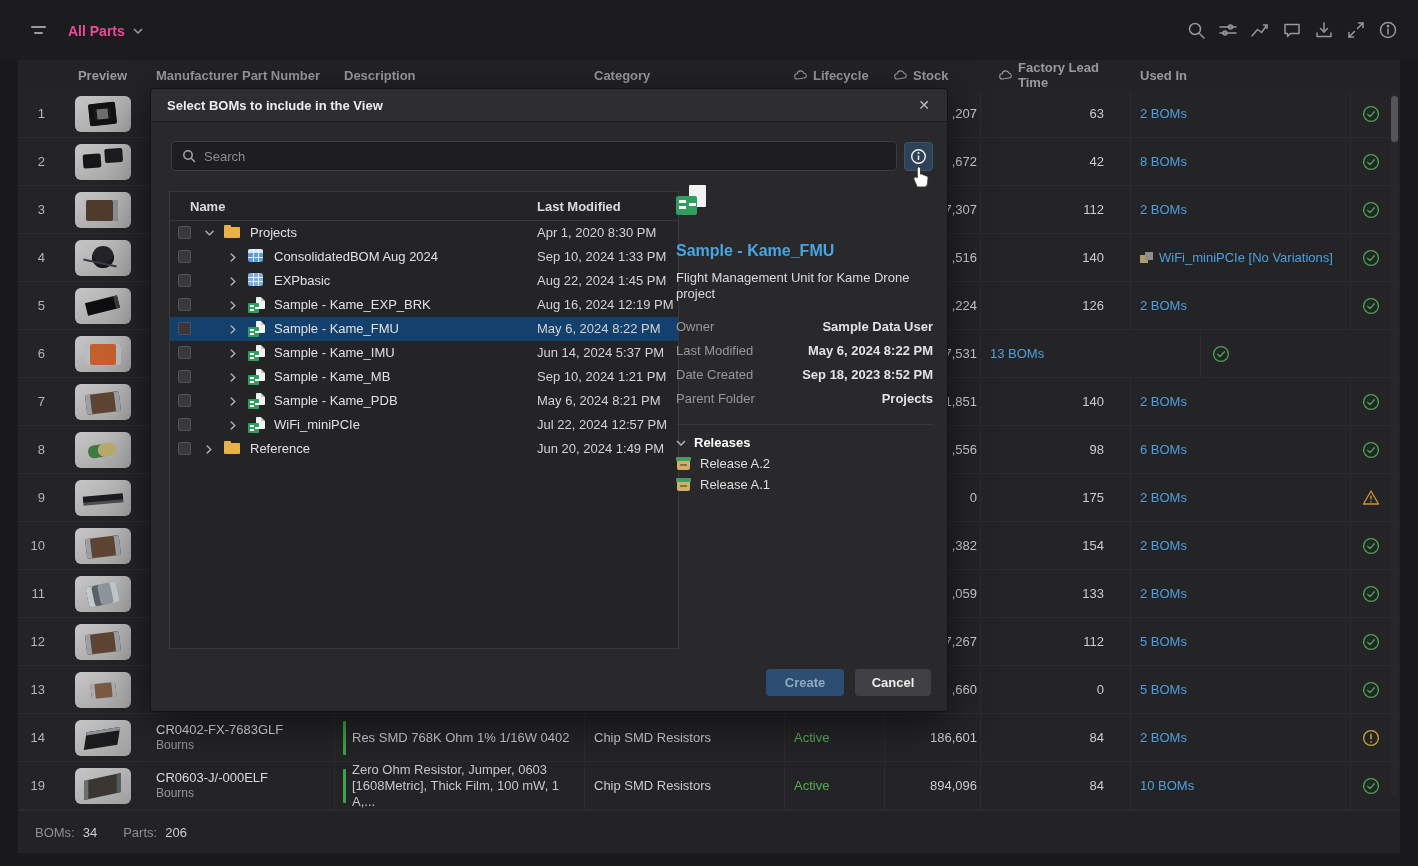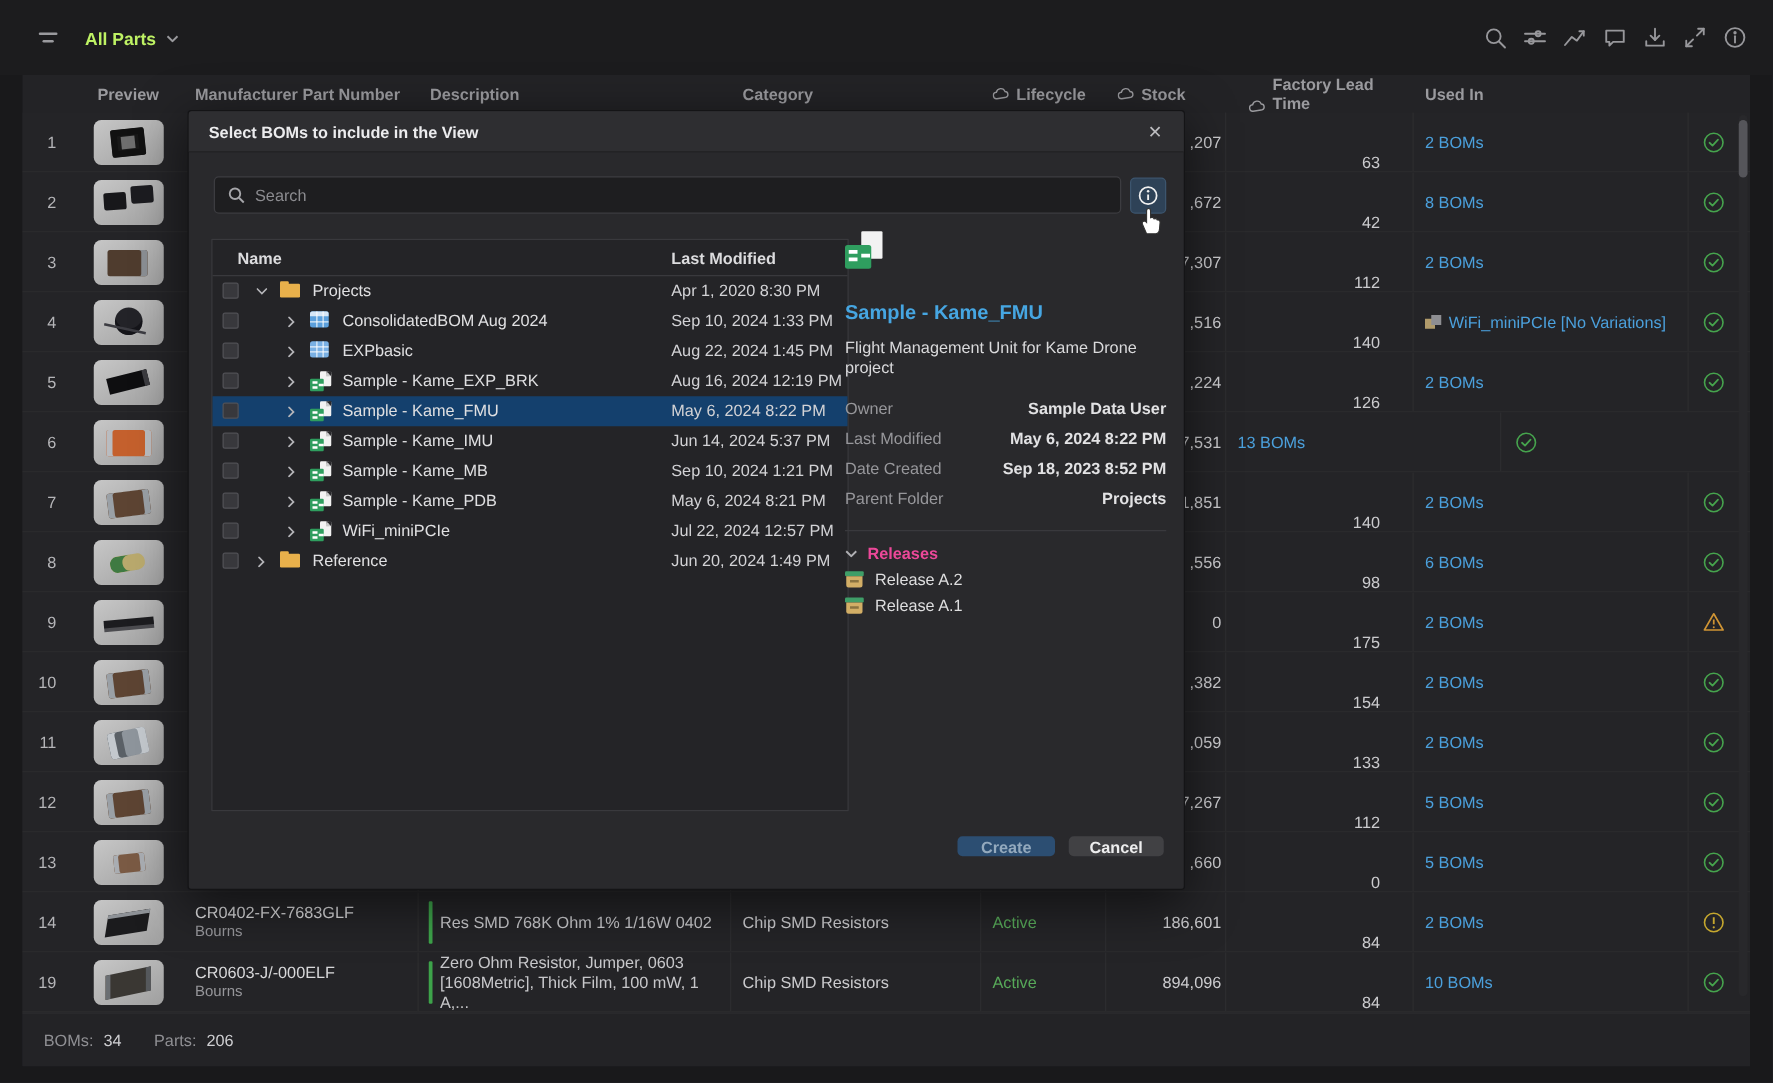--- a/index.html
+++ b/index.html
@@ -6,38 +6,38 @@
   html,body { width:1418px; height:866px; overflow:hidden; }
   body { background:#19191b; font-family:"Liberation Sans", sans-serif; color:#d6d6d6; position:relative; }
 
   
   .topbar { position:absolute; left:0; top:0; width:1418px; height:60px; background:#1c1c1e; }
   .filter-toggle { position:absolute; left:30px; top:21px; width:20px; height:18px; cursor:pointer; }
   .filter-toggle .l1,.filter-toggle .l2 { position:absolute; height:2px; background:#9a9a9e; border-radius:1px; }
   .filter-toggle .l1 { left:1px; top:5px; width:15px; }
   .filter-toggle .l2 { left:4px; top:11px; width:9px; }
   .view-select { position:absolute; left:68px; top:23px; display:flex; align-items:center; gap:8px; cursor:pointer; }
-  .view-select .lbl { font-size:14px; font-weight:bold; color:#bef264; }
+  .view-select .lbl { font-size:14px; font-weight:bold; color:#ec4899; }
   .top-icons { position:absolute; right:20px; top:20px; display:flex; gap:12px; }
   .top-icon { width:20px; height:20px; padding:0; display:flex; align-items:center; justify-content:center; cursor:pointer; }
   .top-icon svg { stroke:#97979b; }
 
   
   .table-wrap { position:absolute; left:18px; top:60px; width:1382px; height:793px; background:#232326; }
   .thead { display:flex; height:30px; align-items:center; color:#9a9a9e; font-size:13px; font-weight:bold; }
   .trow { display:flex; height:48px; border-bottom:1px solid #2c2c2f; align-items:center; background:#242427; }
   .cell { height:100%; display:flex; align-items:center; overflow:hidden; }
   .c-num { width:37px; justify-content:flex-end; padding-right:10px; color:#b5b5b8; font-size:13px; }
   .c-prev { width:95px; justify-content:center; }
   .c-mpn { width:185px; border-right:1px solid #2c2c2f; padding-left:6px; }
   .c-desc { width:250px; border-right:1px solid #2c2c2f; position:relative; padding-left:17px; }
   .c-cat { width:200px; border-right:1px solid #2c2c2f; padding-left:9px; }
   .c-life { width:100px; border-right:1px solid #2c2c2f; padding-left:9px; }
   .c-stock { width:96px; border-right:1px solid #2c2c2f; justify-content:flex-end; padding-right:3px; }
-  .c-lead { width:150px; border-right:1px solid #2c2c2f; justify-content:flex-end; padding-right:26px;align-items:flex-end; }
+  .c-lead { width:150px; border-right:1px solid #2c2c2f; justify-content:flex-end; padding-right:26px; }
   .c-used { width:220px; border-right:1px solid #2c2c2f; padding-left:9px; gap:6px; }
   .c-stat { width:39px; justify-content:center; }
   .thead .cell { border-right:none; }
   .thead .c-prev { justify-content:center; }
   .mpn-main { font-size:13px; color:#d8d8da; line-height:16px; white-space:nowrap; }
   .mpn-sub { font-size:12px; color:#96969a; line-height:15px; }
   .desc-bar { position:absolute; left:8px; top:7px; width:3px; height:34px; background:#3da34a; border-radius:1px; }
   .desc-text { font-size:13px; color:#c7c7ca; line-height:16px; }
   .cat-text, .stock-text, .lead-text { font-size:13px; color:#cbcbce; }
   .life-text { font-size:13px; }
@@ -95,29 +95,29 @@
 
   .details { position:absolute; left:525px; top:96px; width:257px; }
   .det-icon { width:32px; height:30px; position:relative; }
   .det-title { margin-top:27px; font-size:16px; font-weight:bold; color:#46a6e2; }
   .det-desc { margin-top:10px; font-size:13px; color:#dadadc; line-height:16px; width:240px; }
   .det-fields { margin-top:12px; }
   .det-frow { display:flex; justify-content:space-between; height:24px; align-items:center; }
   .det-frow .fk { font-size:13px; color:#97979b; }
   .det-frow .fv { font-size:13px; color:#e2e2e4; font-weight:bold; }
   .releases { margin-top:14px; border-top:1px solid #39393d; padding-top:10px; }
-  .rel-head { display:flex; align-items:center; gap:8px; font-size:13px; font-weight:bold; color:#ec4899; cursor:pointer; }
+  .rel-head { display:flex; align-items:center; gap:8px; font-size:13px; font-weight:bold; color:#ffffff; cursor:pointer; }
   .rel-item { display:flex; align-items:center; gap:9px; margin-top:6px; font-size:13px; color:#dededf; cursor:pointer; }
   .rel-box { width:15px; height:13px; position:relative; }
   .rel-box .lid { position:absolute; left:0; top:0; width:15px; height:4px; background:#3f9e68; border-radius:1px; }
   .rel-box .bod { position:absolute; left:1px; top:4px; width:13px; height:9px; background:#d2ae66; border-radius:0 0 2px 2px; }
   .rel-box .slot { position:absolute; left:4px; top:7px; width:7px; height:2px; background:#8a7340; }
 
   .btnrow { position:absolute; right:16px; top:580px; display:flex; gap:11px; }
-  .btn { height:16px; border:none; border-radius:4px; font-size:13px; font-weight:bold; font-family:"Liberation Sans",sans-serif; cursor:pointer; }
+  .btn { height:27px; border:none; border-radius:4px; font-size:13px; font-weight:bold; font-family:"Liberation Sans",sans-serif; cursor:pointer; }
   .btn-create { width:78px; background:#2c4e72; color:#93a9bd; }
   .btn-cancel { width:76px; background:#414144; color:#ededee; }
 
   
   .ic-folder { width:16px; height:13px; position:relative; }
   .ic-folder .tab { position:absolute; left:0; top:0; width:7px; height:4px; background:#e8b04b; border-radius:1px 1px 0 0; }
   .ic-folder .bodyp { position:absolute; left:0; top:2px; width:16px; height:11px; background:#e8b04b; border-radius:1px; }
   .ic-table { width:15px; height:13px; border-radius:2px; position:relative; overflow:hidden; }
   .ic-table.blue1 { background:#5ba0dd; } .ic-table.blue2 { background:#79b0e4; }
   .ic-table .hd { position:absolute; left:0; top:0; width:15px; height:4px; background:rgba(255,255,255,.75); }

